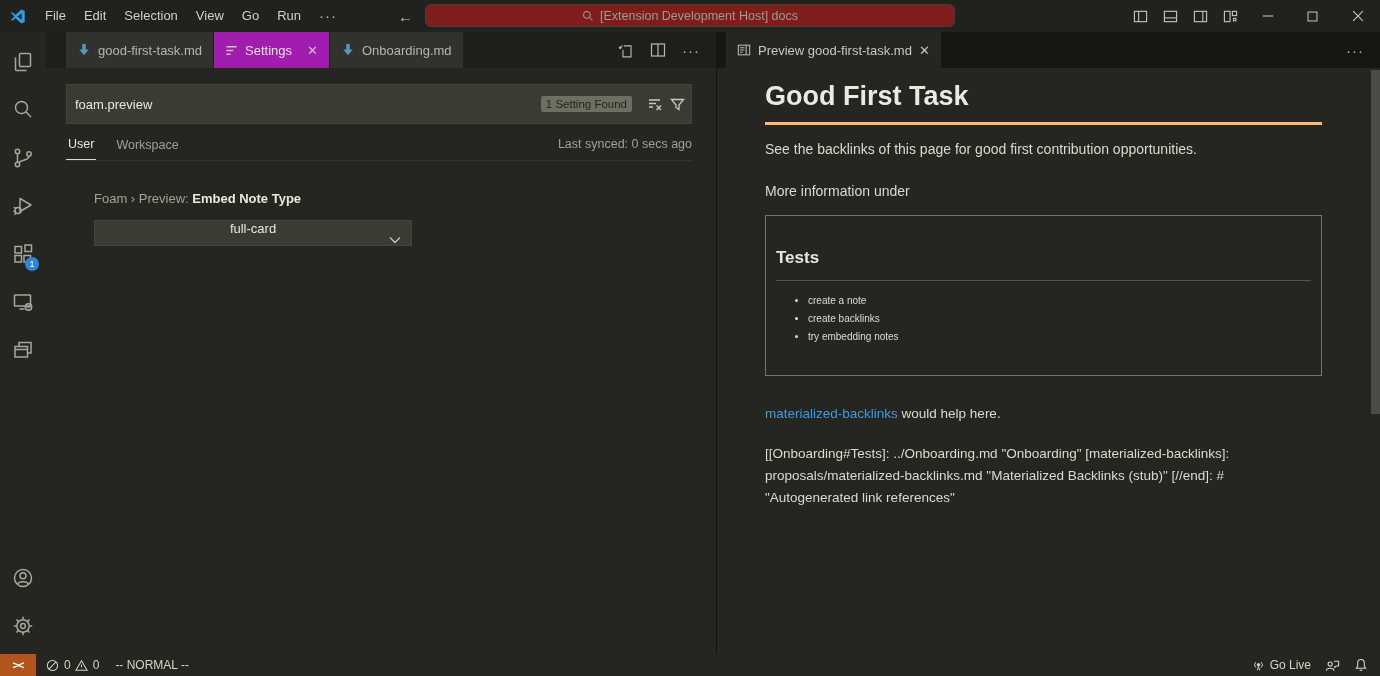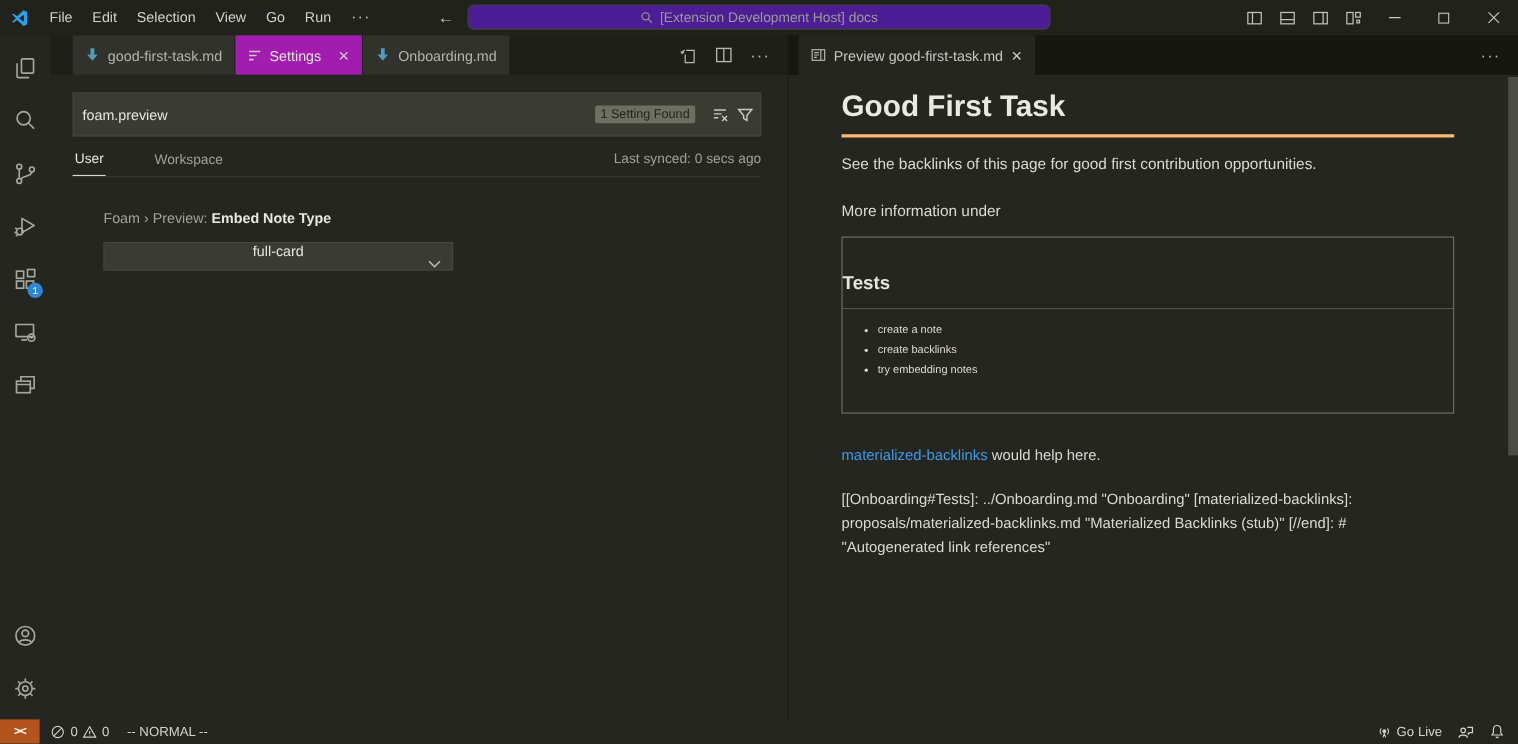--- a/index.html
+++ b/index.html
@@ -8,21 +8,21 @@
 
   
   .titlebar { position:absolute; top:0; left:0; right:0; height:32px; background:#21221c;
               display:flex; align-items:center; color:#d0d1c8; font-size:13px; z-index:5; }
   .logo { margin:0 10px 0 9px; display:flex; }
   .menu-item { padding:0 9px; line-height:32px; cursor:default; }
   .nav-arrows { margin-left:52px; display:flex; gap:16px; font-size:15px; }
   .nav-back { color:#c9cac1; }
   .nav-fwd  { color:#6b6c64; }
   .command-center { position:absolute; left:50%; top:4px; transform:translateX(-50%);
-                    width:530px; height:23px; background:#4c1d95; border:1px solid #41423b;
+                    width:530px; height:23px; background:#7f1d1d; border:1px solid #41423b;
                     border-radius:6px; display:flex; align-items:center; justify-content:center;
                     gap:6px; color:#9a9b93; font-size:12.5px; }
   .win-zone { position:absolute; right:0; top:0; height:32px; display:flex; align-items:center; }
   .layout-btn { width:30px; height:32px; display:flex; align-items:center; justify-content:center; }
   .wc { width:45px; height:32px; display:flex; align-items:center; justify-content:center; }
 
   
   .main { position:absolute; top:32px; left:0; right:0; bottom:22px; display:flex; }
 
   .activitybar { width:46px; display:flex; flex-direction:column; align-items:center;
@@ -45,21 +45,21 @@
   .more-dots { font-size:15px; letter-spacing:1px; color:#b8b9b0; }
 
   .settings { flex:1; background:#25261f; padding:16px 0 0 20px; color:#d8d9d0; }
   .search-box { width:626px; height:40px; background:#3a3b32; border:1px solid #44453c;
                 display:flex; align-items:center; padding:0 6px 0 8px; }
   .search-value { font-size:13px; color:#e6e7de; flex:1; }
   .found-badge { background:#6e6f63; color:#23241d; font-size:11.5px; padding:2px 5px;
                  border-radius:2px; margin-right:9px; white-space:nowrap; }
   .sb-icon { display:flex; margin-left:7px; color:#c9cac1; }
   .scope-row { width:626px; display:flex; align-items:center; border-bottom:1px solid #34352d;
-               margin-top:3px; font-size:12.5px; color:#9fa096;gap:24px; }
+               margin-top:3px; font-size:12.5px; color:#9fa096; }
   .scope-tab { padding:10px 2px 8px; margin-right:18px; }
   .scope-tab.active { color:#e6e7de; border-bottom:1px solid #d8d9d1; }
   .last-synced { margin-left:auto; }
   .setting { margin-top:30px; margin-left:28px; }
   .setting-label { font-size:13px; }
   .setting-cat { color:#a2a399; }
   .setting-name { color:#e8e9e0; font-weight:bold; }
   .select { margin-top:14px; width:318px; height:26px; background:#3a3b32; border:1px solid #44453c;
             display:flex; align-items:center; padding:0 10px; font-size:13px; color:#e6e7de;flex-direction:column; }
   .select .chev { margin-left:auto; color:#c0c1b8; display:flex; }
@@ -70,21 +70,21 @@
   .tab2 { display:flex; align-items:center; gap:7px; padding:0 11px; font-size:13px;
           background:#25261f; color:#c6c7be; }
   .tabs2-actions { margin-left:auto; display:flex; align-items:center; padding-right:16px; }
   .scroll-thumb { position:absolute; right:0; top:38px; width:9px; height:344px; background:#4b4c45; }
 
   .preview { flex:1; padding:12px 58px 0 48px; color:#d9dad1; }
   .preview h1 { font-size:27px; font-weight:600; color:#e9eae2; line-height:32px;
                 padding-bottom:10px; border-bottom:3px solid #fdba74; }
   .p1 { margin-top:16px; font-size:14px; }
   .p2 { margin-top:26px; font-size:14px; }
-  .card { margin-top:16px; border:1px solid #73746a; padding:32px 0 26px; }
+  .card { margin-top:16px; border:1px solid #73746a; padding:32px 10px 26px; }
   .card h2 { font-size:17px; font-weight:600; color:#e6e7de; padding-bottom:12px;
              border-bottom:1px solid #53544a; }
   .card ul { margin-top:14px; padding-left:32px; }
   .card li { font-size:10px; margin-bottom:7px; color:#dcdcd4; }
   .link-line { margin-top:30px; font-size:13.5px; }
   .md-link { color:#3d99e8; text-decoration:none; cursor:pointer; }
   .refs { margin-top:22px; font-size:13.5px; line-height:22px; }
 
   
   .statusbar { position:absolute; bottom:0; left:0; right:0; height:22px; background:#25261f;

